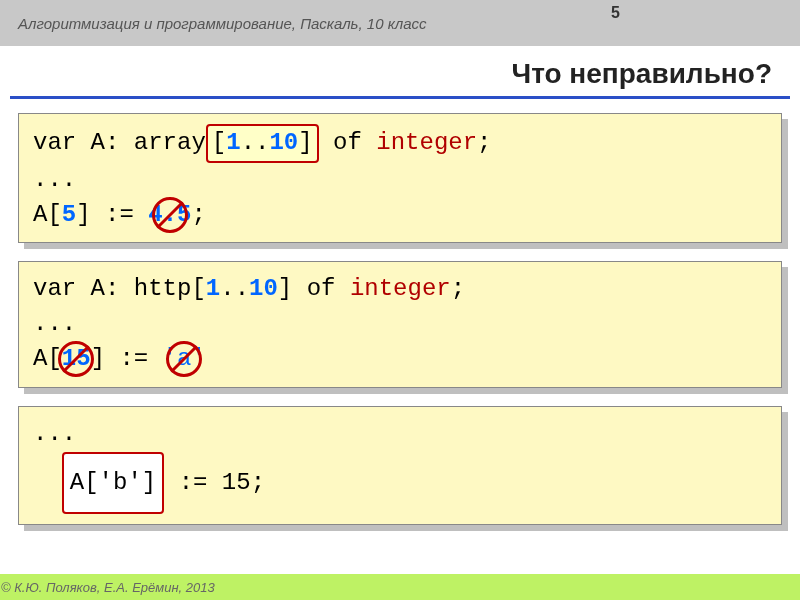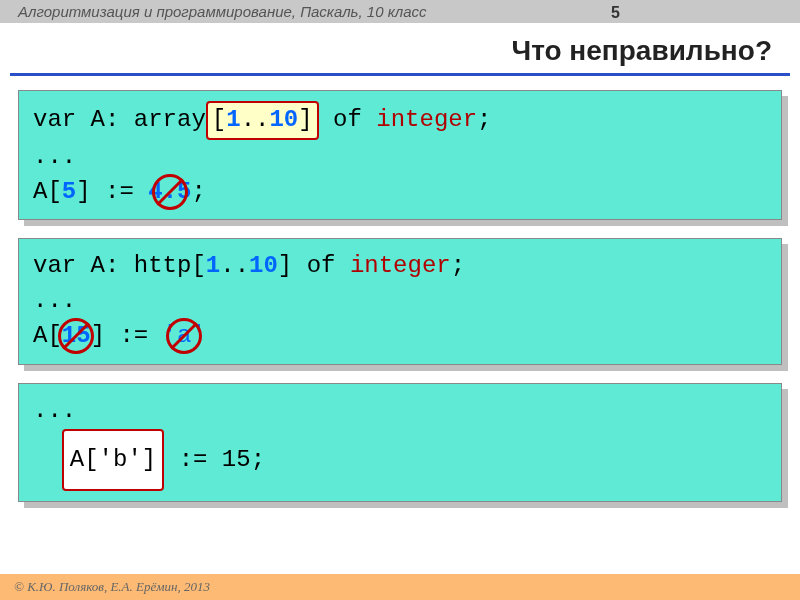--- a/index.html
+++ b/index.html
@@ -6,21 +6,21 @@
   body {
     width: 800px;
     height: 600px;
     background: #ffffff;
     font-family: Arial, sans-serif;
     position: relative;
     overflow: hidden;
   }
   .header {
     width: 100%;
-    height: 23px;
+    height: 46px;
     background: #c8c8c8;
     display: flex;
     align-items: center;
     padding: 0 18px;
     position: relative;
   }
   .header-title {
     font-style: italic;
     color: #555;
     font-size: 15px;
@@ -46,21 +46,21 @@
     margin: 0 18px 18px 18px;
     position: relative;
   }
   .code-shadow {
     position: absolute;
     top: 6px; left: 6px; right: -6px; bottom: -6px;
     background: #bfbfbf;
   }
   .code-box {
     position: relative;
-    background: #5eead4;
+    background: #fef9c3;
     border: 1px solid #888;
     padding: 10px 14px;
     font-family: "Courier New", monospace;
     font-size: 24px;
     line-height: 1.45;
     color: #000;
   }
   .num { color: #0066ff; font-weight: bold; }
   .type { color: #b00000; }
   .str { color: #0066ff; }
@@ -96,29 +96,28 @@
     top: 50%; left: 50%;
     width: 36px; height: 3px;
     background: #c00000;
     transform: translate(-50%, -50%) rotate(-45deg);
     pointer-events: none;
   }
   .footer {
     position: absolute;
     bottom: 0; left: 0; right: 0;
     height: 26px;
-    background: #fdba74;
+    background: #bef264;
     display: flex;
     justify-content: space-between;
     align-items: center;
-    padding: 0 14px;
+    padding: 0 1px;
     font-style: italic;
     color: #666;
     font-size: 13px;
-    font-family: Liberation Serif, serif;
   }
 </style>
 </head>
 <body>
 
 <div class="header">
   <span class="header-title">Алгоритмизация и программирование, Паскаль, 10 класс</span>
   <span class="page-num">5</span>
 </div>
 

